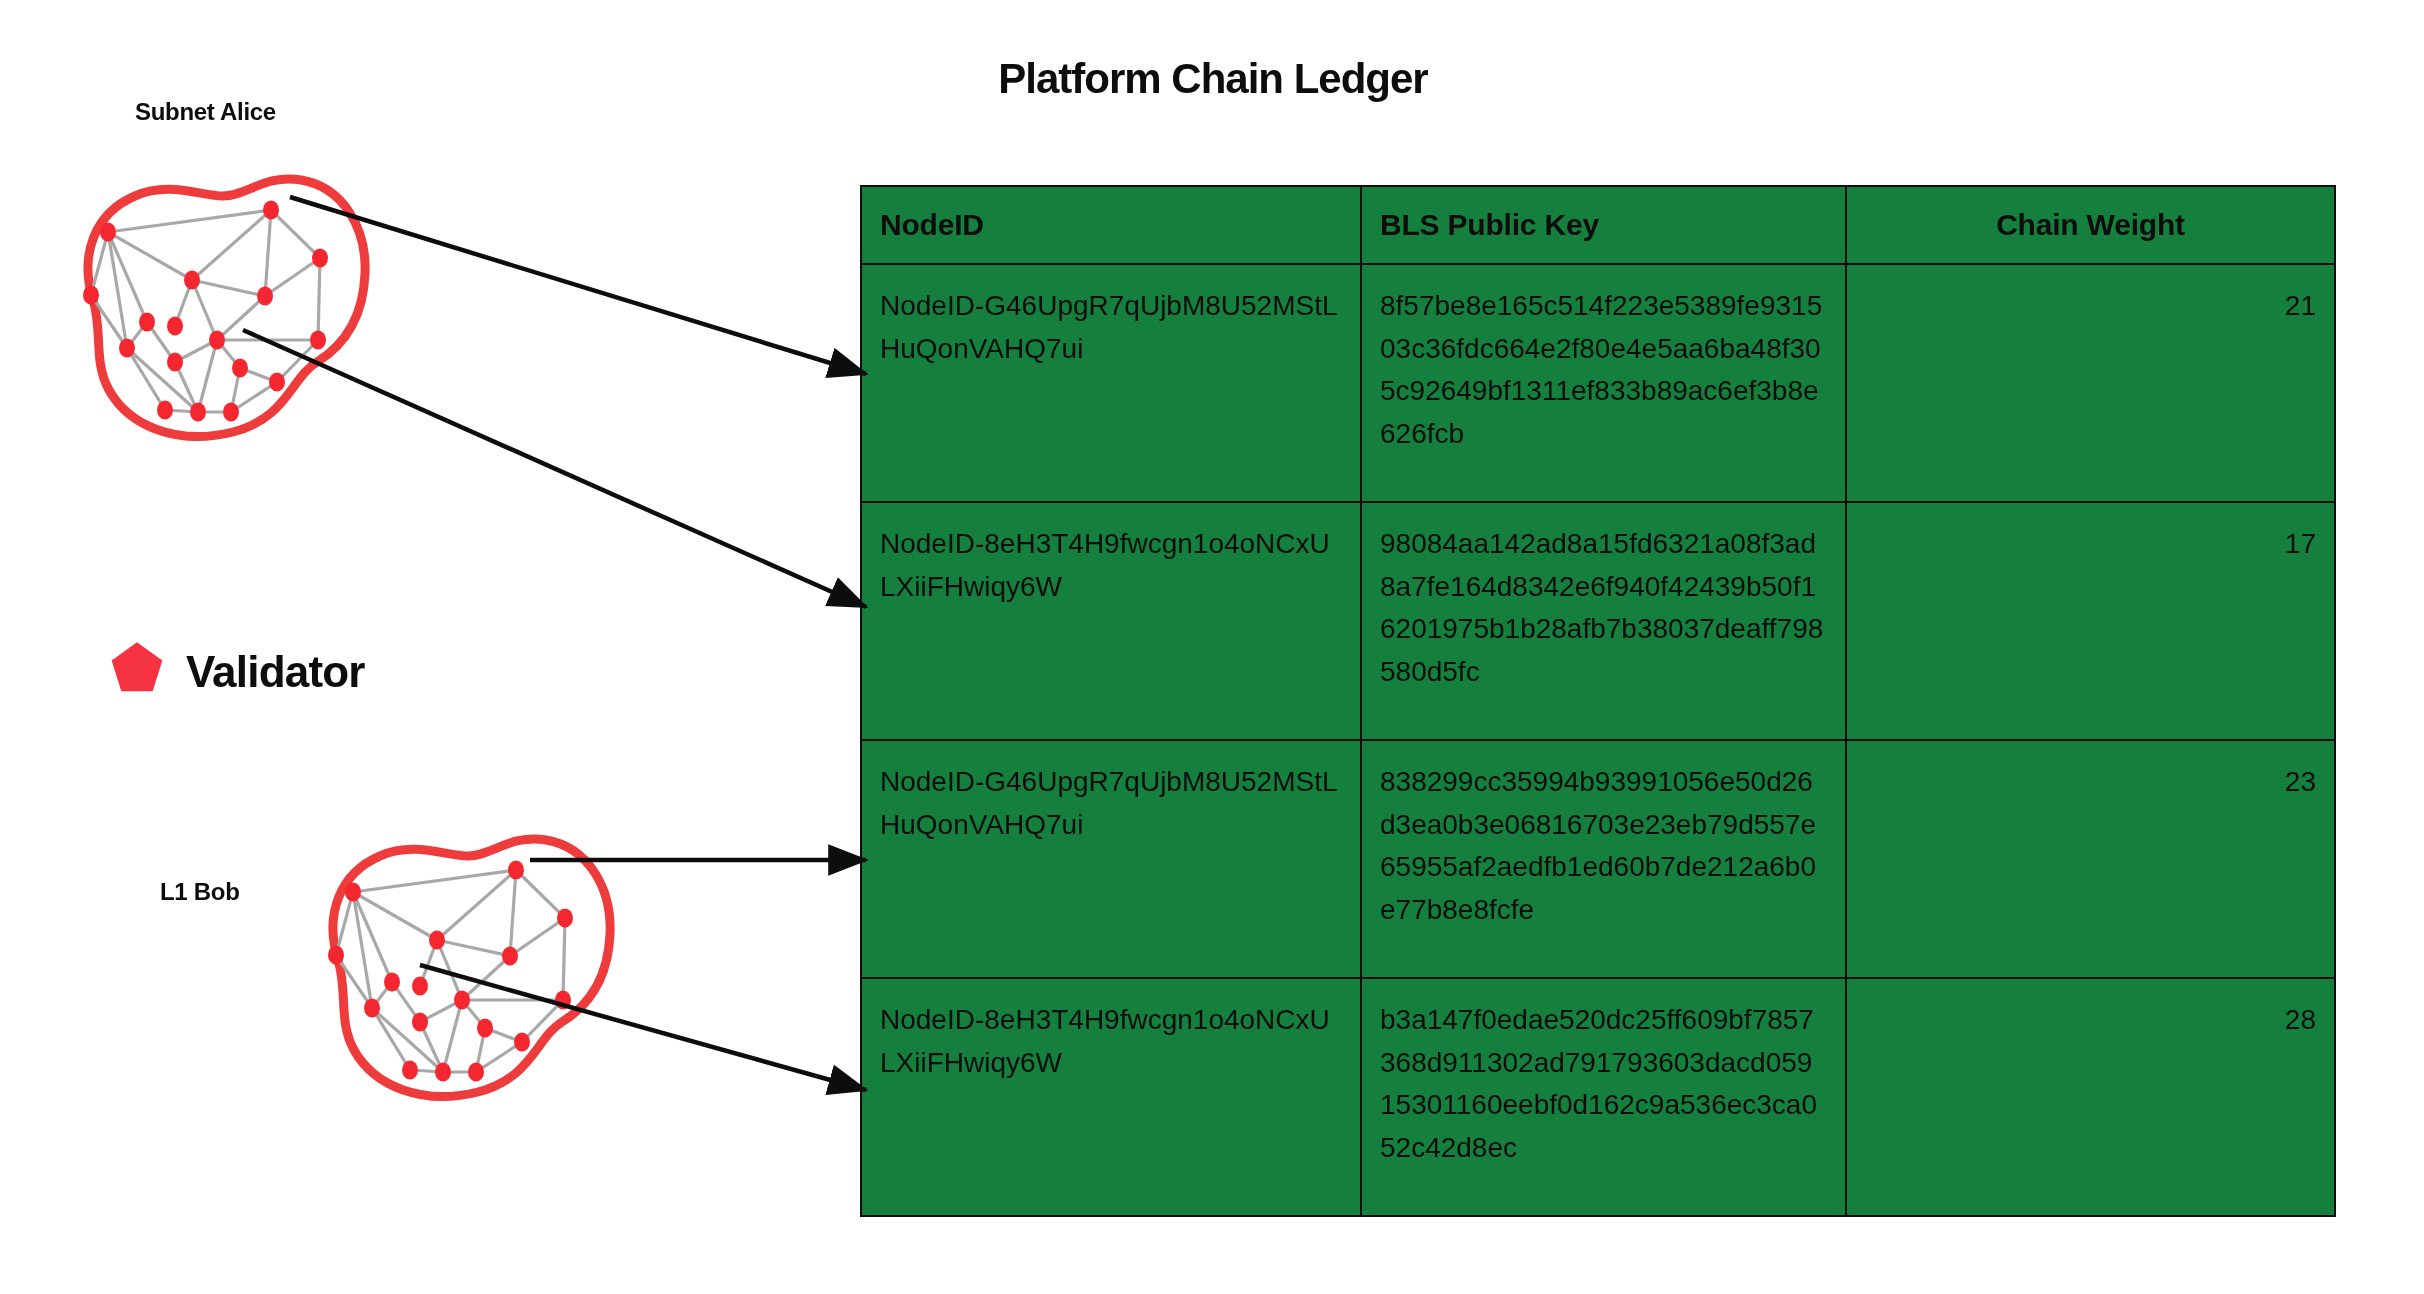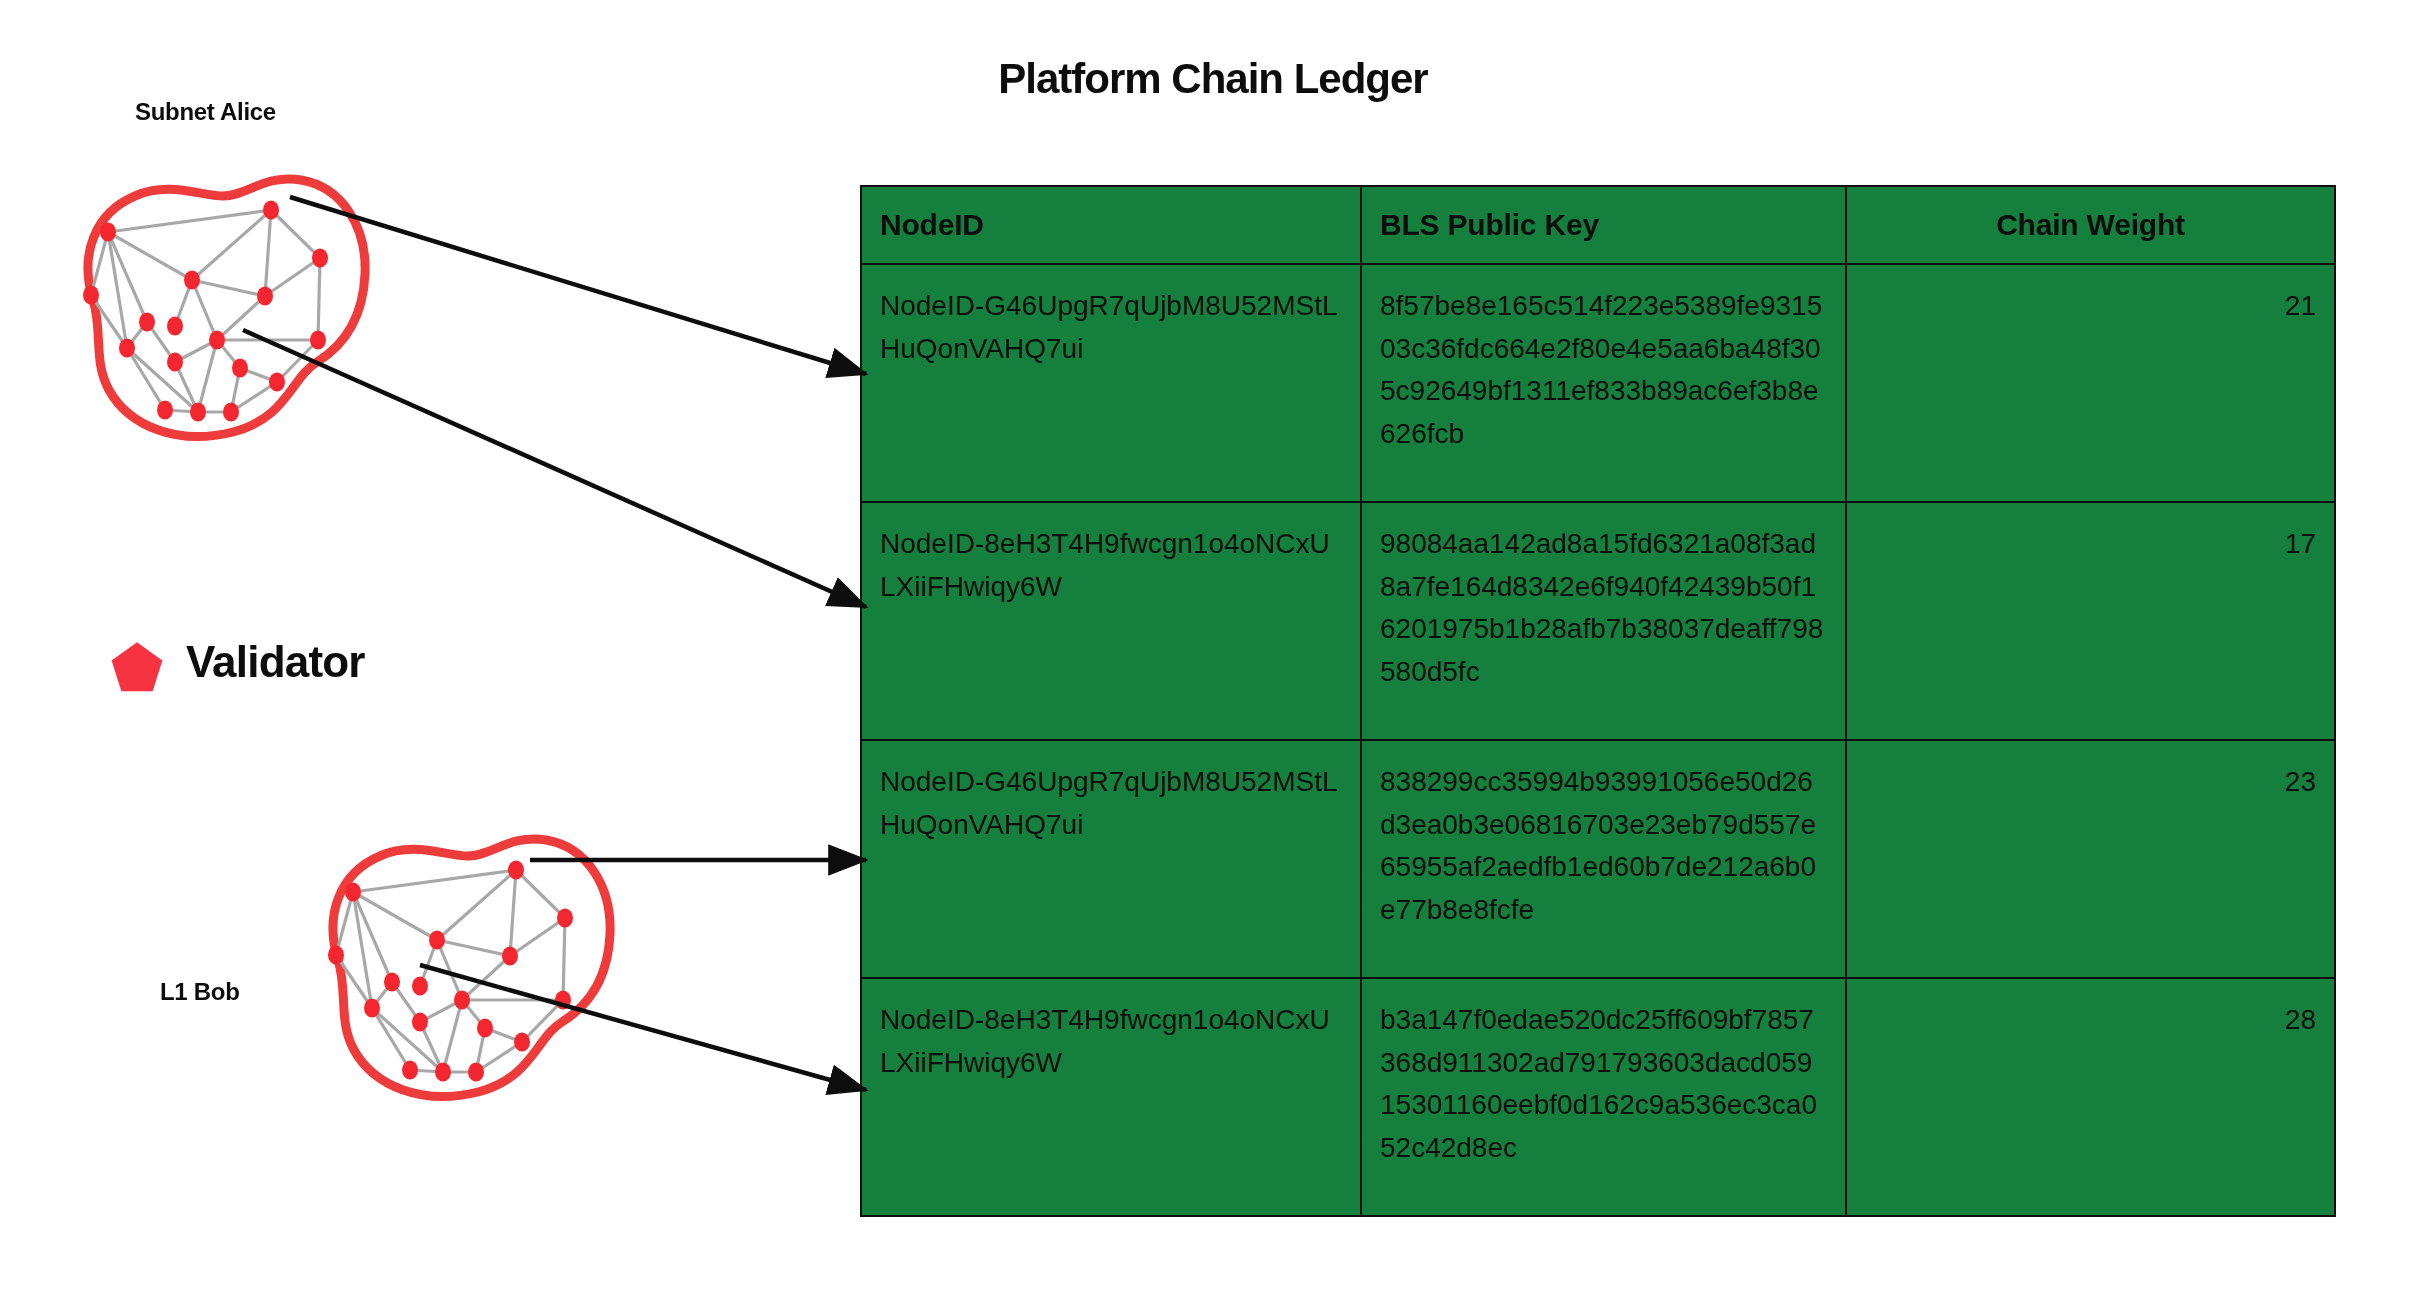--- a/index.html
+++ b/index.html
@@ -32,29 +32,29 @@
   
   .blob-label {
     position: absolute;
     font-size: 24px;
     font-weight: bold;
     letter-spacing: -0.3px;
     white-space: nowrap;
     line-height: 1;
   }
   #label-subnet-alice { left: 135px; top: 100px; }
-  #label-l1-bob       { left: 160px; top: 980px; }
+  #label-l1-bob       { left: 160px; top: 880px; }
 
   
   .legend {
     position: absolute;
     left: 110px;
     top: 640px;
     display: flex;
-    align-items: flex-start;
+    align-items: flex-end;
     gap: 22px;
   }
   .legend-pentagon { width: 54px; height: 54px; display: block; }
   .legend-text {
     font-size: 44px;
     font-weight: bold;
     letter-spacing: -0.8px;
     line-height: 1;
     white-space: nowrap;
   }

